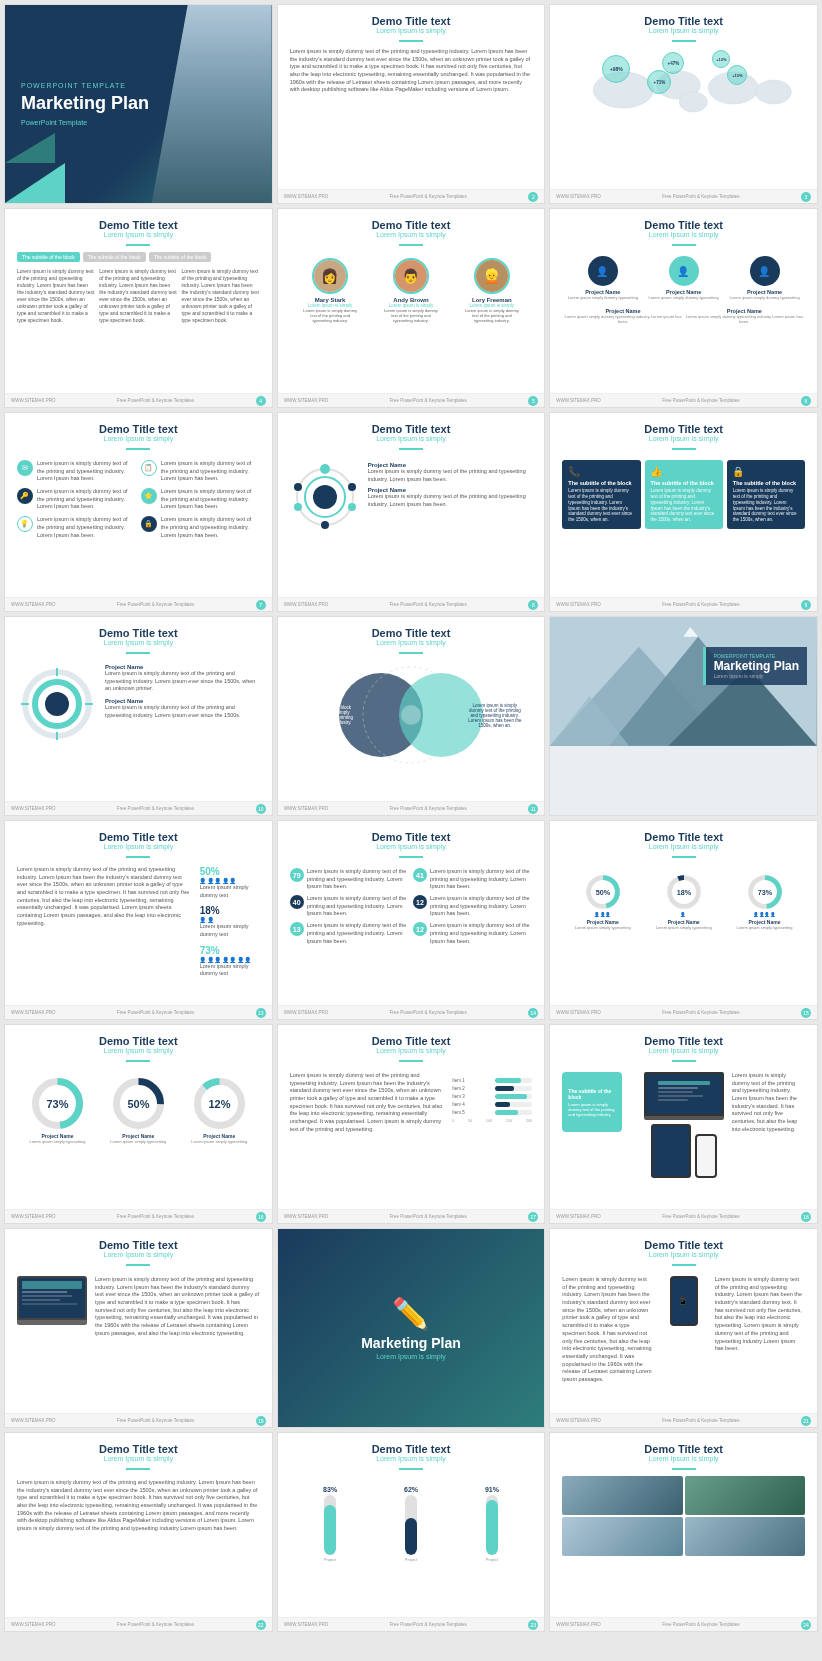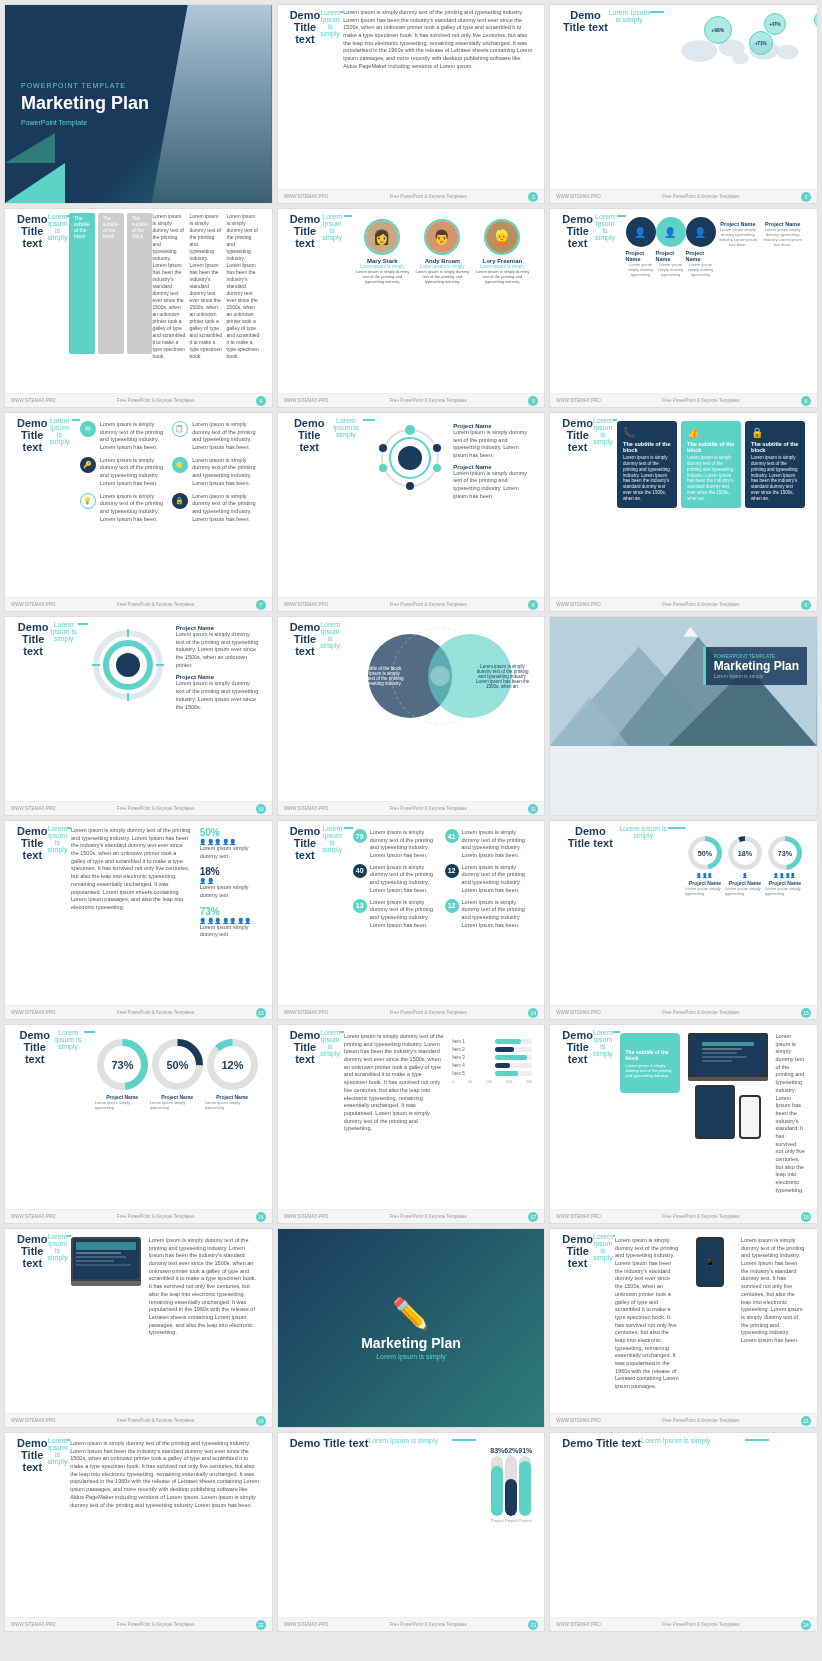--- a/index.html
+++ b/index.html
@@ -77,23 +77,23 @@
       position: absolute;
       left: 0; bottom: 40px;
       width: 0; height: 0;
       border-style: solid;
       border-width: 0 0 30px 50px;
       border-color: transparent transparent #2e7d7b transparent;
     }
 
     
     .slide-content {
-      padding: 4px 12px 8px;
-      display: flex;
-      flex-direction: row;
+      padding: 10px 12px 8px;
+      display: flex;
+      flex-direction: column;
     }
     .slide-title {
       font-size: 11px;
       font-weight: 700;
       color: #1a3a5c;
       text-align: center;
     }
     .slide-subtitle {
       font-size: 7px;
       color: #5dd3c8;

